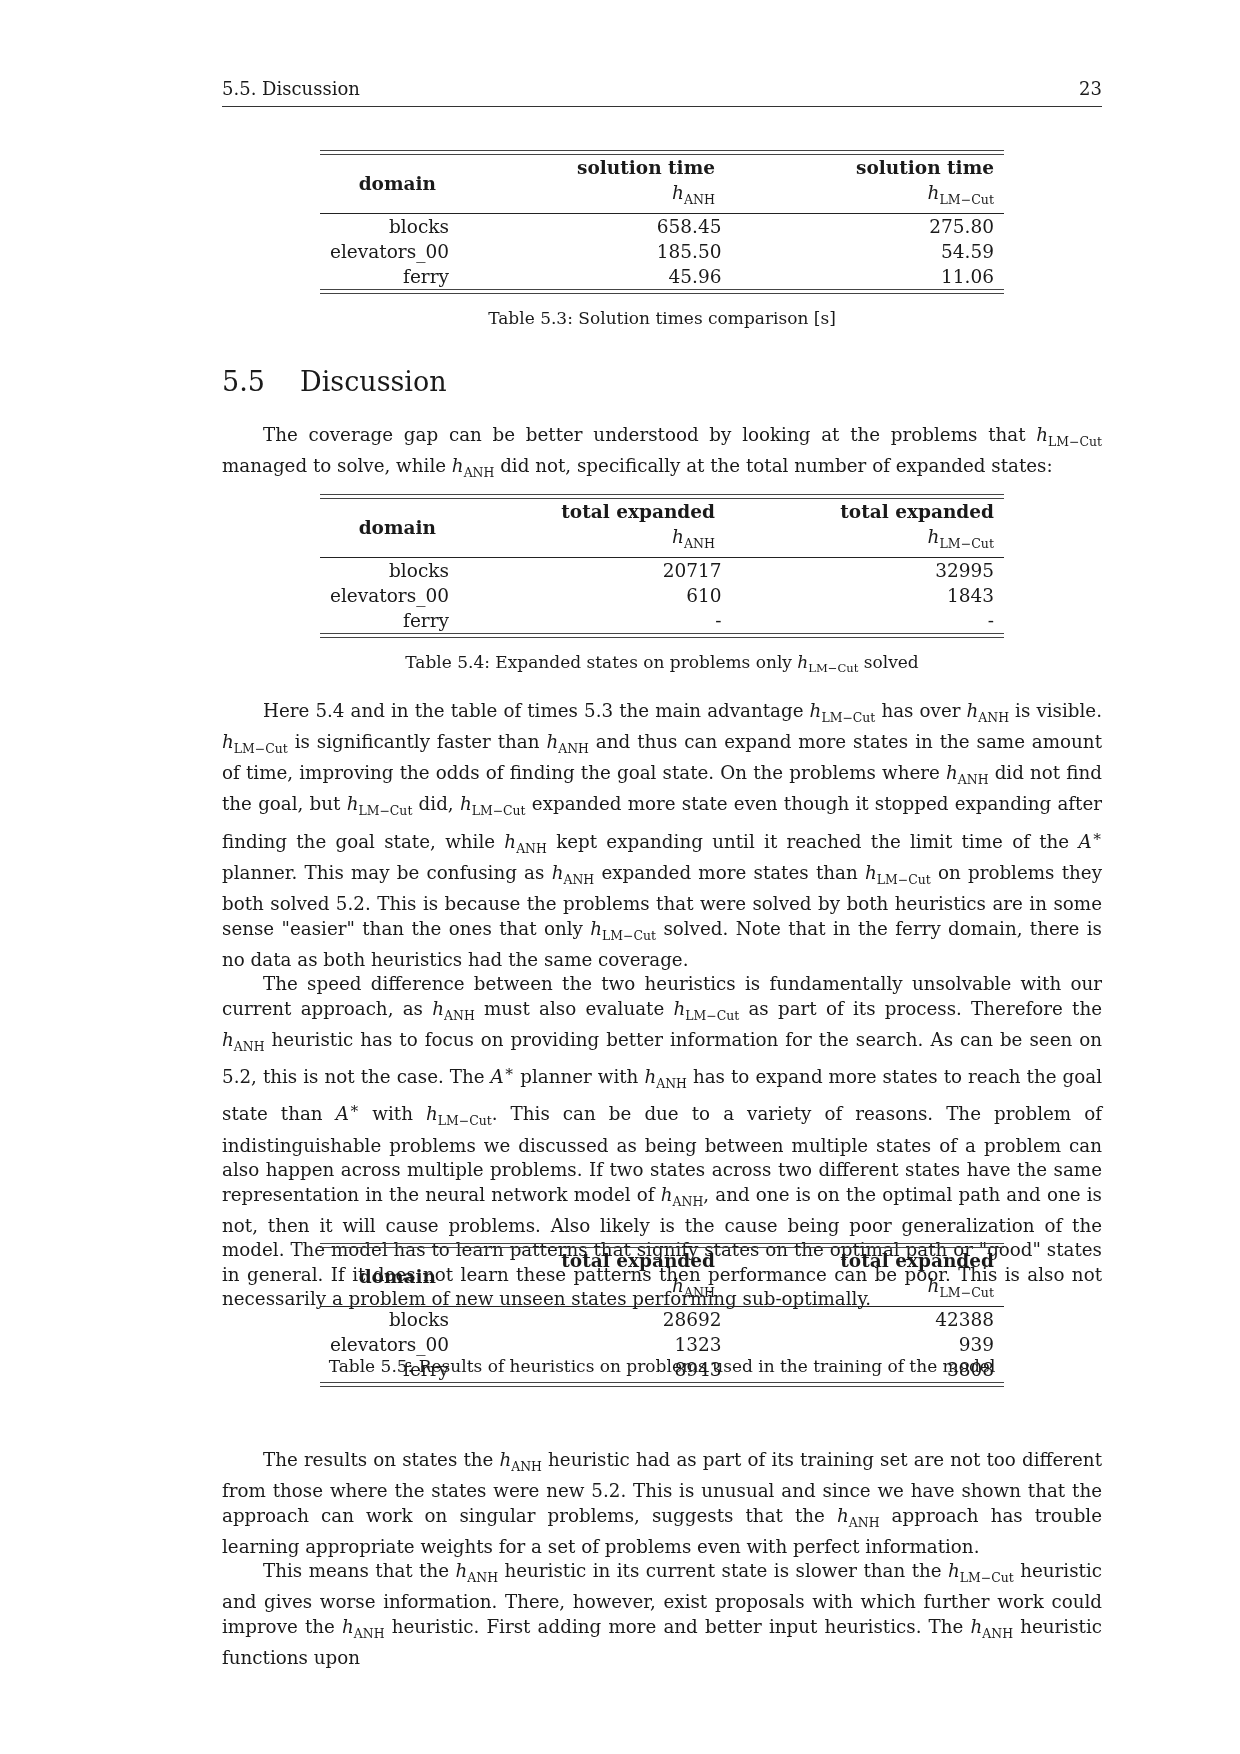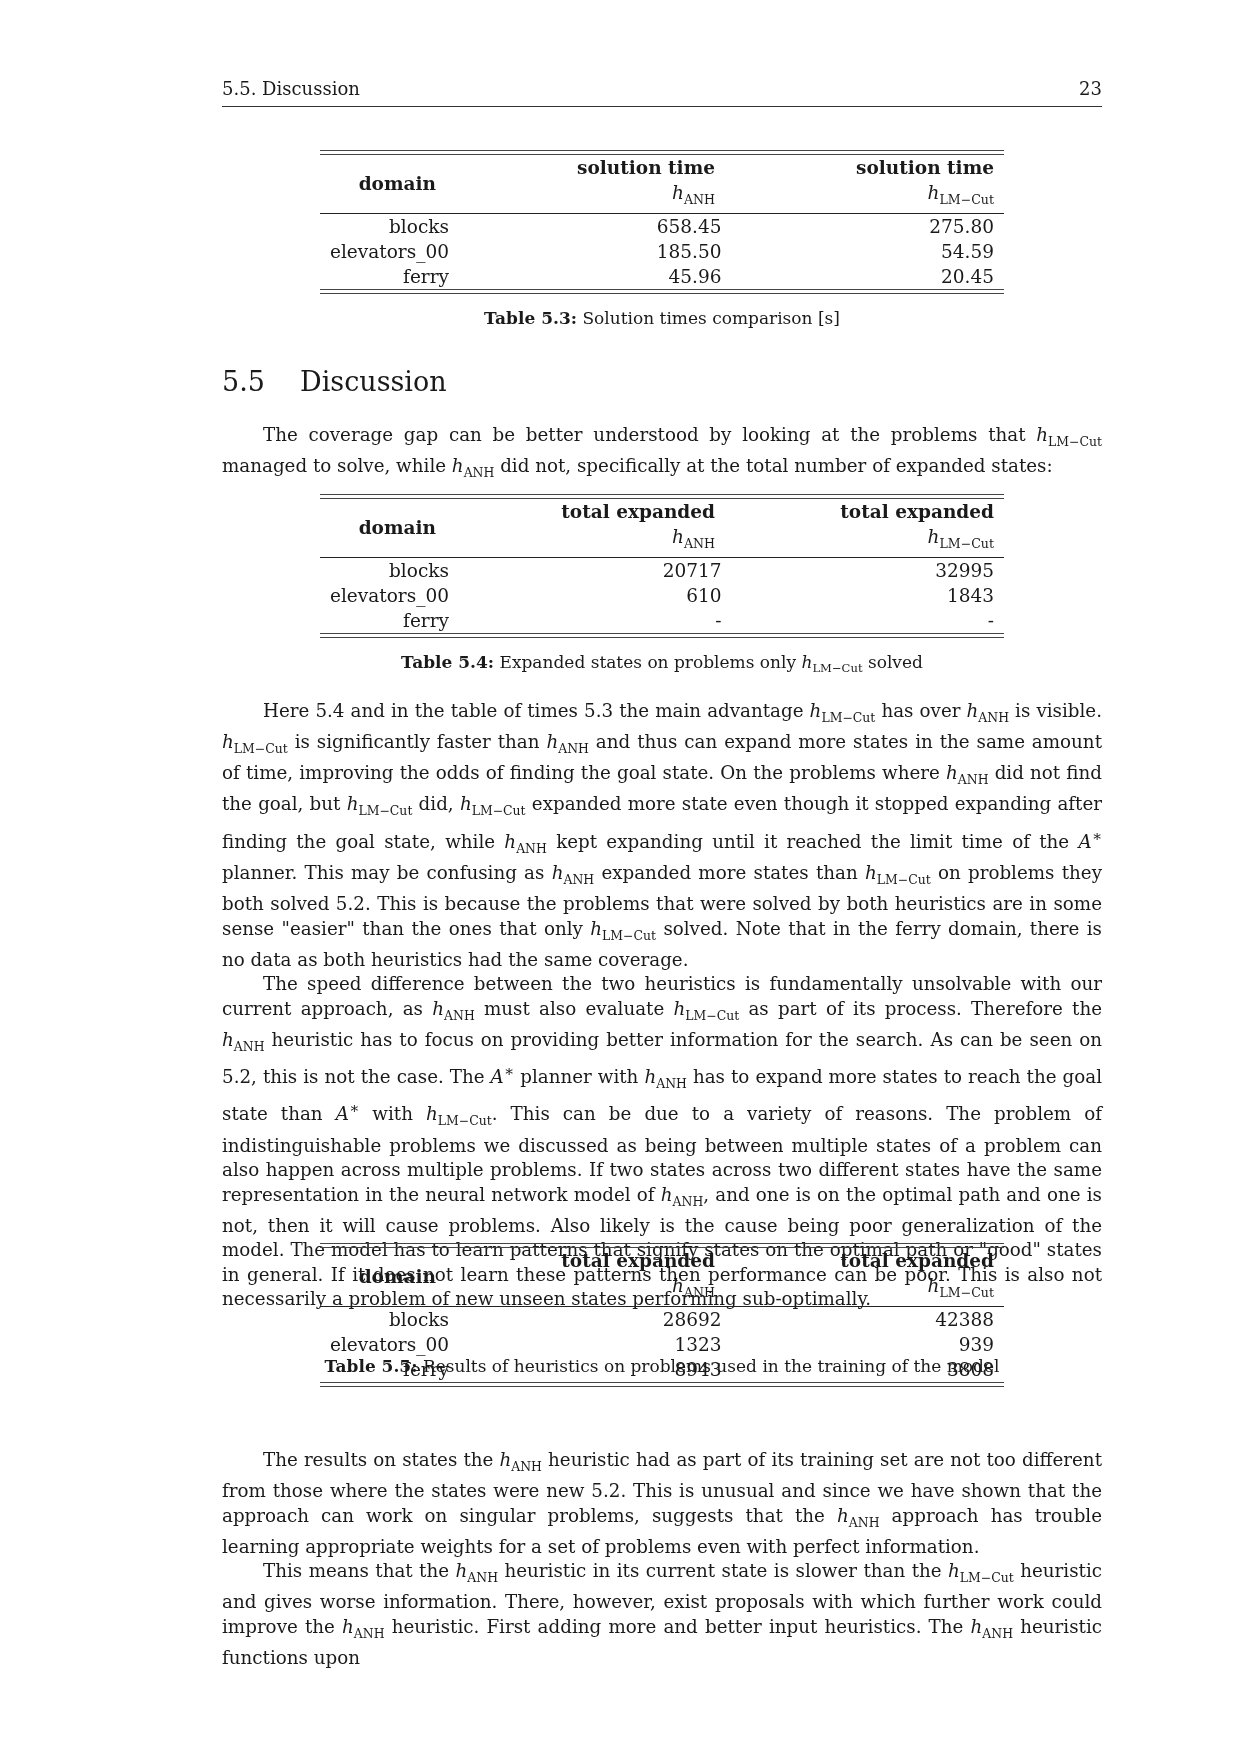--- a/index.html
+++ b/index.html
@@ -13,21 +13,21 @@
   .tbl { position:absolute; left:98px; width:684px; }
   .tbl .rule2 { border-top:1.5px solid #444; height:3px; border-bottom:1.5px solid #444; }
   .tbl .rule1 { border-top:1.5px solid #222; }
   .tbl table { width:100%; border-collapse:collapse; font-size:18.5px; }
   .tbl td { padding:0 10px; line-height:25px; text-align:right; white-space:nowrap; }
   .tbl td.c0 { width:106px; }
   .tbl .hdr td { font-weight:bold; }
   .tbl .sub td { line-height:26px; font-style:italic; }
   .sub-anh sub, .m sub { font-style:normal; font-size:0.68em; }
   .caption { position:absolute; left:0; width:880px; text-align:center; font-size:17px; }
-  .caption b { font-weight:bold; }
+  .caption b { font-weight:normal; }
   .sec-title { position:absolute; left:0; top:366px; font-size:27px; }
   .sec-title .num { display:inline-block; width:78px; }
   .para { position:absolute; left:0; width:880px; font-size:18.3px; line-height:24.5px;
           text-align:justify; }
   .para p { margin:0; text-indent:41px; }
   .m { font-style:italic; }
 </style>
 </head>
 <body>
 
@@ -62,21 +62,21 @@
         <td>275.80</td>
       </tr>
       <tr>
         <td class="c0">elevators_00</td>
         <td>185.50</td>
         <td>54.59</td>
       </tr>
       <tr>
         <td class="c0">ferry</td>
         <td>45.96</td>
-        <td>20.45</td>
+        <td>11.06</td>
       </tr>
     </tbody>
       </table>
     <div class="rule2"></div>
   </div>
   <div class="caption" style="top:308px;">
     <b>Table 5.3:</b>
     <span>Solution times comparison [s]</span>
   </div>
 

